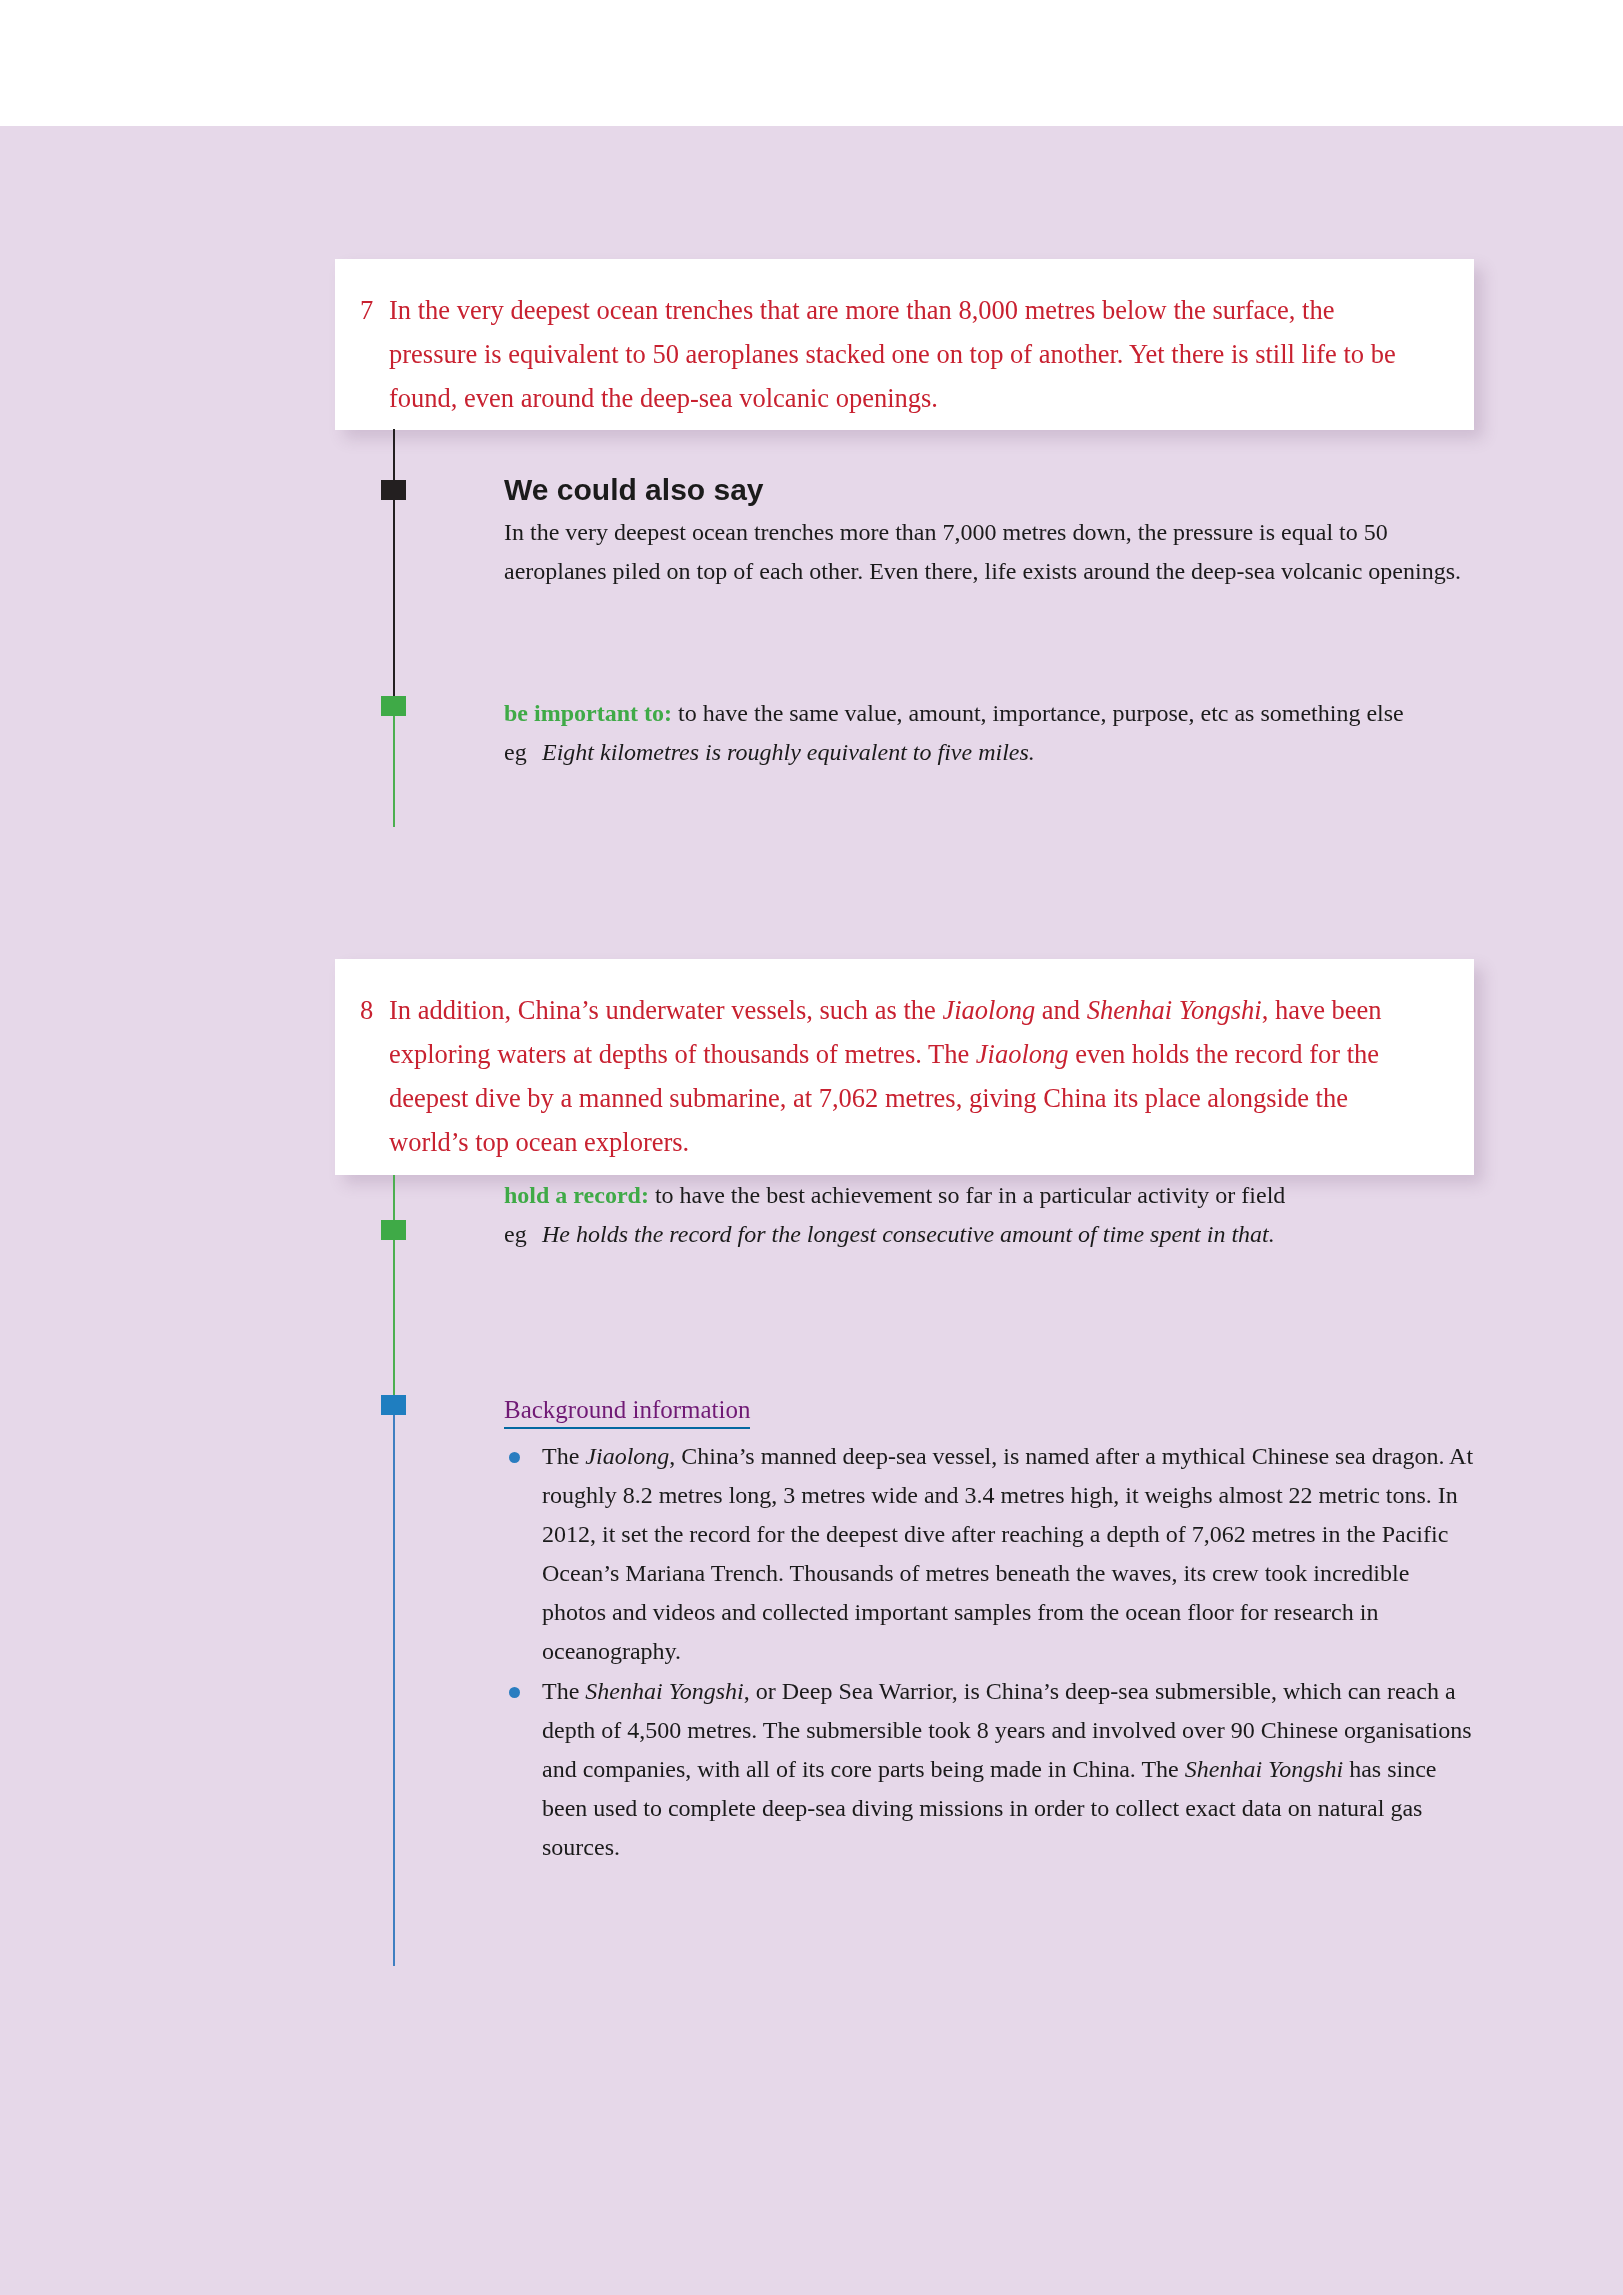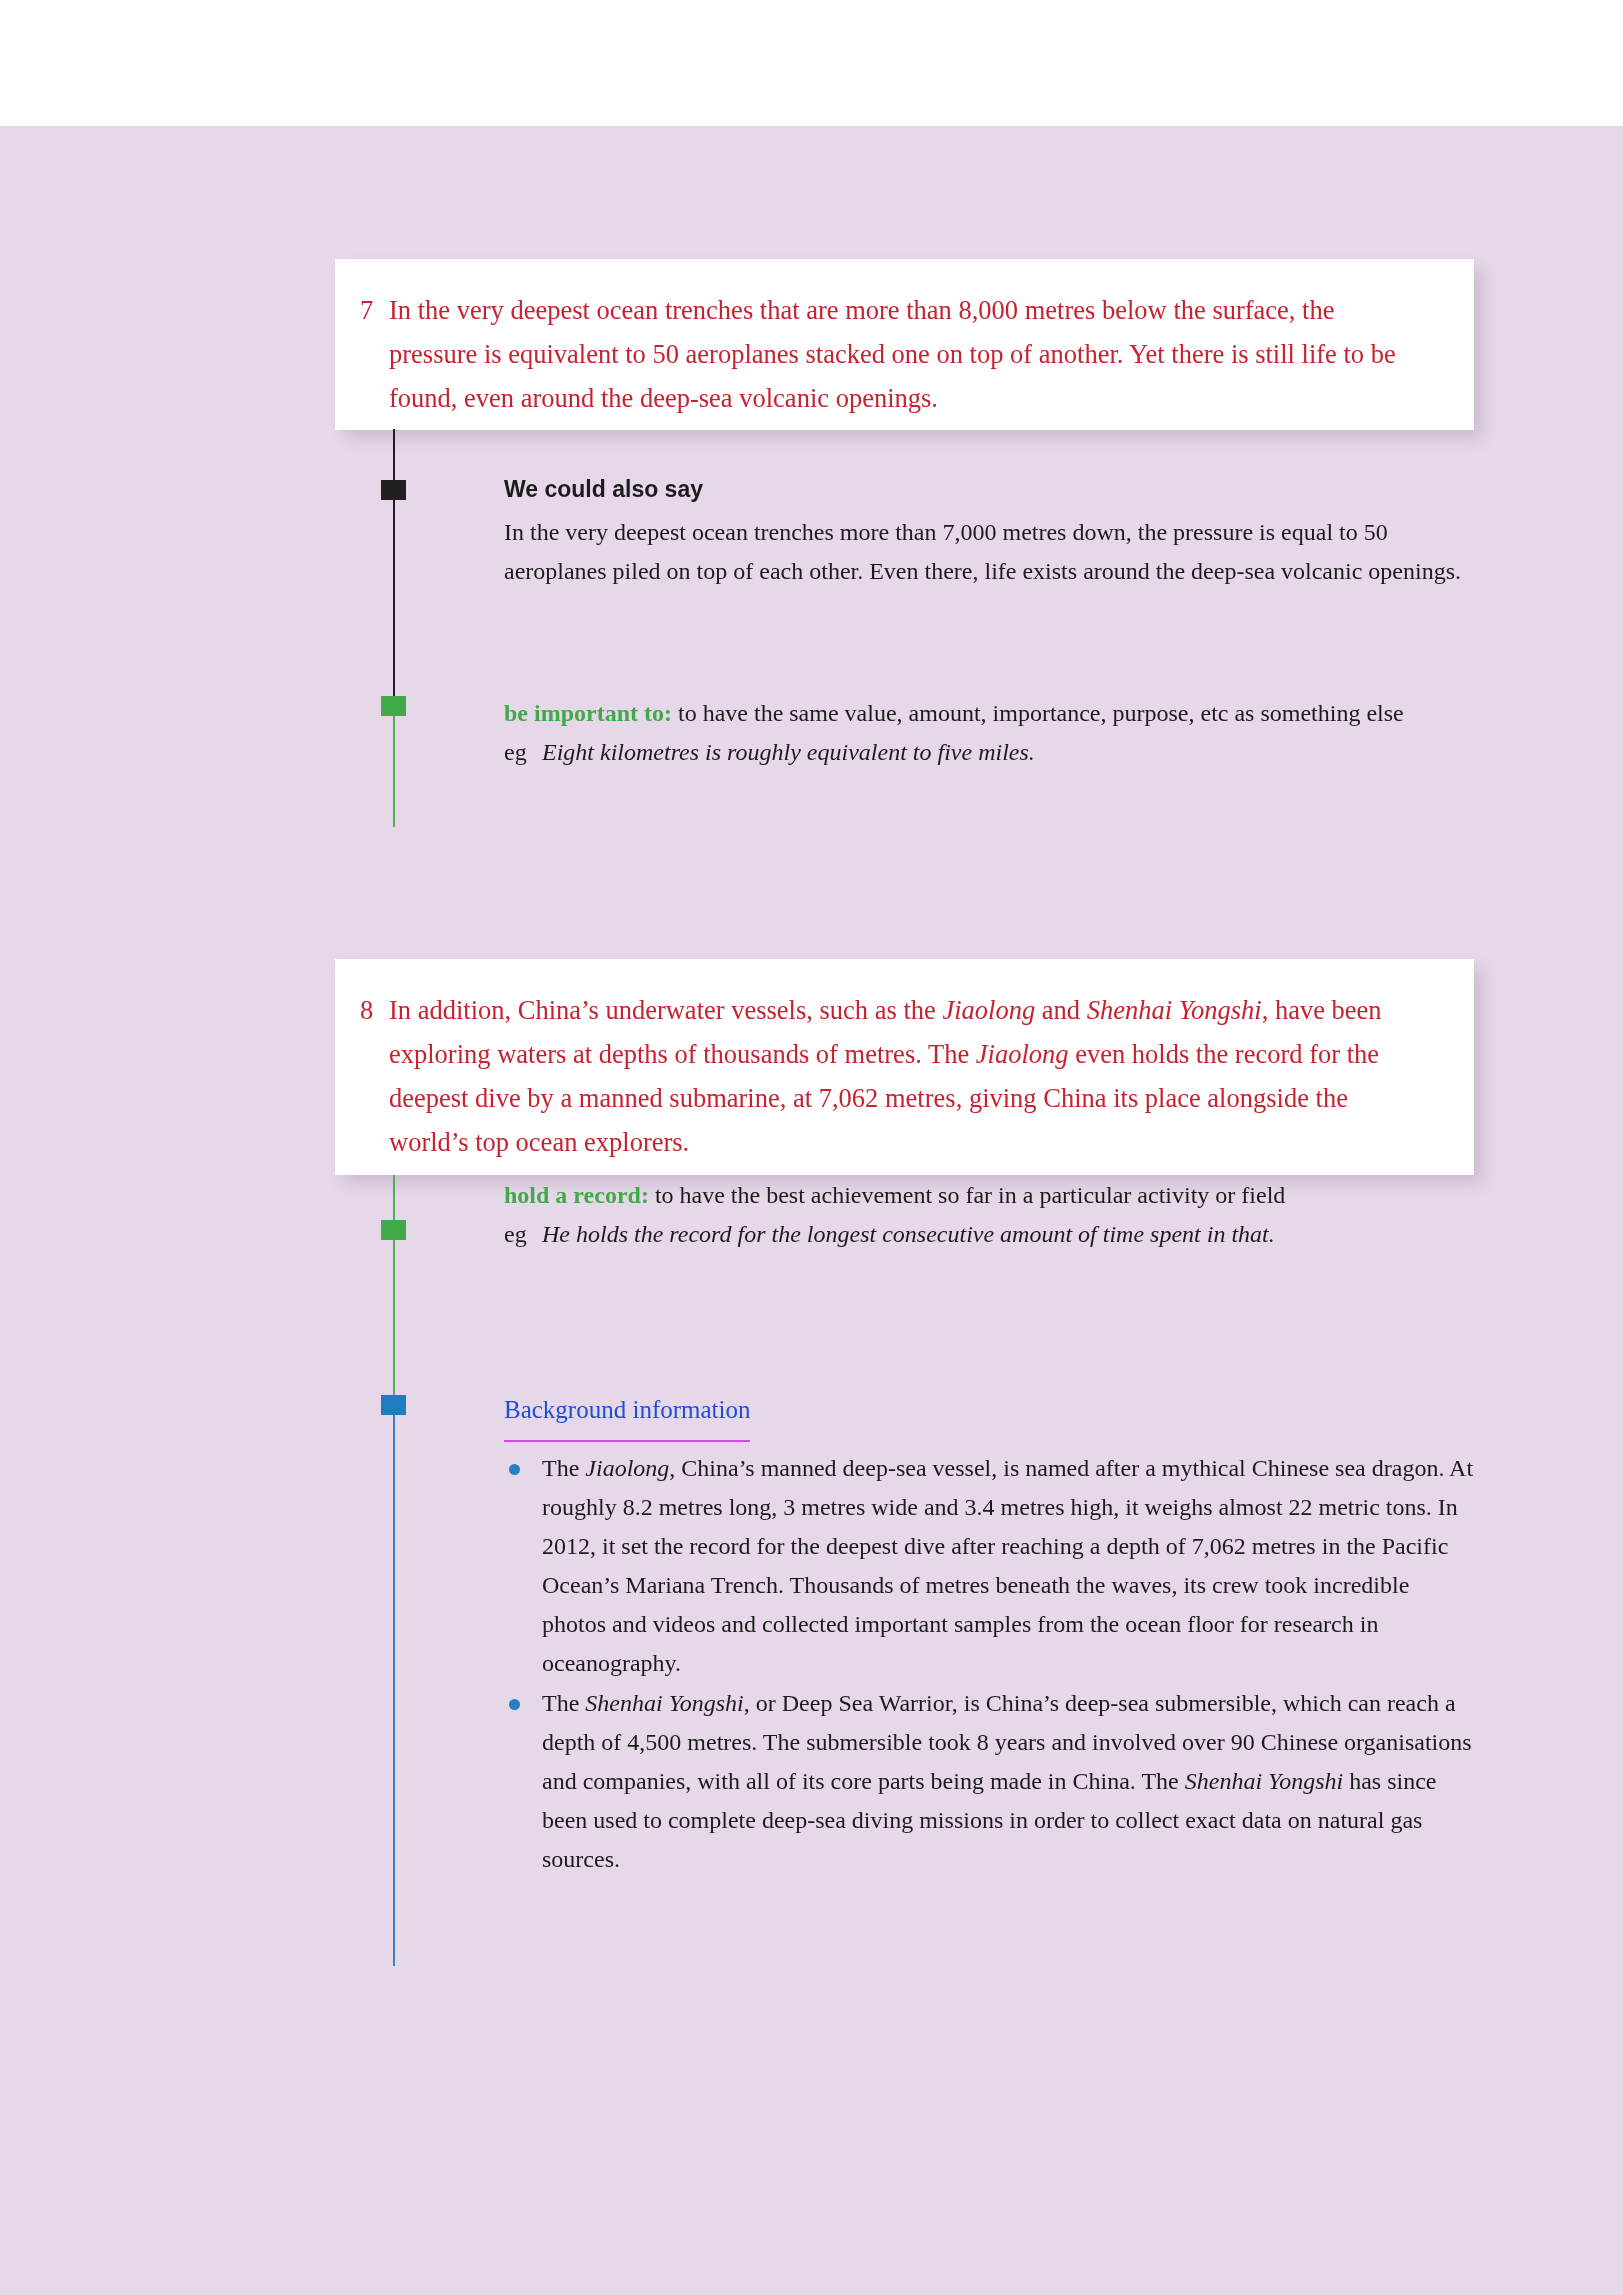--- a/index.html
+++ b/index.html
@@ -101,47 +101,47 @@
     position: absolute;
     font-size: 24px;
     line-height: 39px;
     color: #1b1b1b;
   }
   .ann i { font-style: italic; }
 
   .ann-head-bold {
     font-family: "Liberation Sans", sans-serif;
     font-weight: bold;
-    font-size: 23px;
+    font-size: 30px;
     line-height: 33px;
     color: #1b1b1b;
   }
   .kw-green {
     color: #3faa47;
     font-weight: bold;
   }
   .eg-row {
     display: flex;
   }
   .eg-label {
     flex: 0 0 auto;
     width: 38px;
   }
   .eg-body {
     flex: 1 1 auto;
     font-style: italic;
   }
 
   .bg-heading {
-    color: #1d4ed8;
+    color: #701a75;
     font-size: 25px;
     line-height: 35px;
-    border-bottom: 2px solid #d946ef;
+    border-bottom: 2px solid #0369a1;
     display: inline-block;
-    padding-bottom: 13px;
+    padding-bottom: 0;
   }
 
   ul.bg-list {
     list-style: none;
     margin: 6.5px 0 0 0;
     padding: 0;
   }
   ul.bg-list > li {
     position: relative;
     padding-left: 38px;

